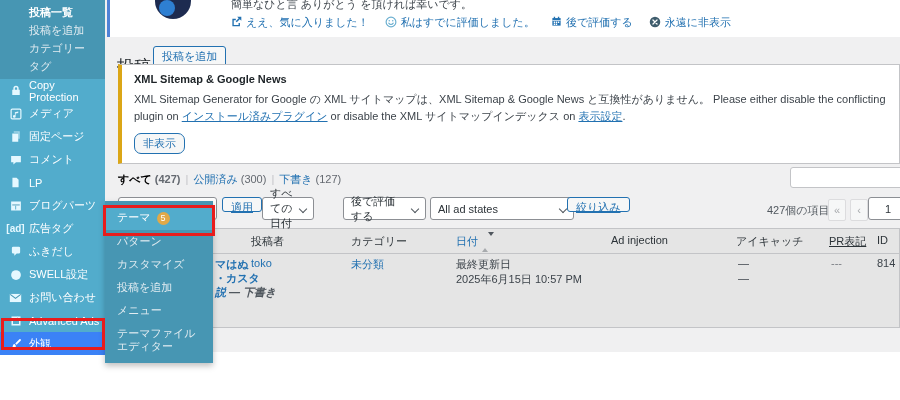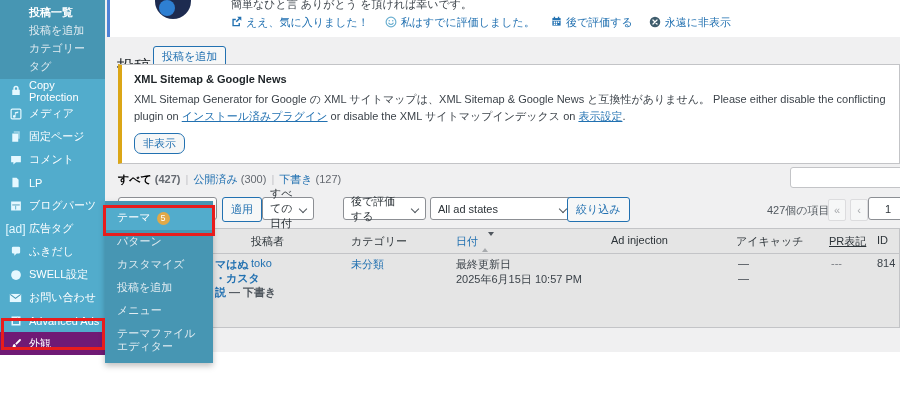--- a/index.html
+++ b/index.html
@@ -6,24 +6,24 @@
   .screen{position:relative;width:900px;height:400px;overflow:hidden;background:#fff;
           font-family:"Liberation Sans","DejaVu Sans",sans-serif;font-size:11px;color:#3c434a;}
   
   .contentbg{position:absolute;left:105px;top:0;width:795px;height:352px;background:#f0f0f1;}
   
   .sidebar{position:absolute;left:0;top:0;width:105px;height:346px;background:#52accc;z-index:10;color:#fff;}
   .sub{background:#4796b3;padding:3px 0 4px 0;}
   .subitem{padding:3px 8px 3px 29px;color:#e2ecf1;cursor:pointer;line-height:12px;}
   .subitem.cur{color:#fff;font-weight:bold;}
   .mi{height:23px;display:flex;align-items:center;padding-left:8px;cursor:pointer;color:#fff;}
-  .mi.current{background:#701a75;}
+  .mi.current{background:#3b82f6;}
   .mic{width:15px;height:13px;margin-right:6px;display:inline-flex;align-items:center;justify-content:center;flex:0 0 15px;}
   .mic svg{display:block;}
-  .adtxt{font-size:12px;color:#e5f8ff;letter-spacing:0;}
+  .adtxt{font-size:10px;color:#e5f8ff;letter-spacing:0;font-weight:bold;}
   
   .fly{position:absolute;left:105px;top:201px;width:108px;background:#4796b3;z-index:50;
        padding:5px 0;box-shadow:0 3px 6px rgba(0,0,0,.25);}
   .fi{padding:5px 12px;color:#e2ecf1;cursor:pointer;line-height:13px;}
   .fi.hov{background:#52accc;color:#fff;}
   .badge{display:inline-block;min-width:13px;height:13px;border-radius:50%;background:#e1a948;color:#fff;
          font-size:9px;line-height:13px;text-align:center;margin-left:6px;}
   
   .redbox{position:absolute;border:3px solid #e81c1c;z-index:90;pointer-events:none;}
   
@@ -50,21 +50,21 @@
   
   .views{position:absolute;left:118px;top:172px;z-index:5;}
   .views .cur{font-weight:bold;color:#000;}
   .views a{color:#2271b1;text-decoration:none;cursor:pointer;}
   .cnt{color:#646970;}
   .sep{color:#c3c4c7;margin:0 5px;}
   .sel{position:absolute;top:197px;height:23px;background:#fff;border:1px solid #8c8f94;border-radius:3px;
        box-sizing:border-box;display:flex;align-items:center;padding:0 20px 0 7px;color:#2c3338;cursor:pointer;z-index:4;}
   .chev{position:absolute;right:7px;top:8px;width:5px;height:5px;border-right:1.5px solid #50575e;
         border-bottom:1.5px solid #50575e;transform:rotate(45deg);}
-  .cbtn{position:absolute;top:197px;height:25px;z-index:4;}
+  .cbtn{position:absolute;top:197px;height:15px;z-index:4;text-decoration:underline;}
   
   .searchbox{position:absolute;left:790px;top:167px;width:118px;height:21px;border:1px solid #c3c4c7;
              border-radius:3px;box-sizing:border-box;background:#fff;z-index:5;font-family:inherit;}
   .count{position:absolute;left:767px;top:203px;color:#50575e;z-index:5;}
   .pgbtn{position:absolute;top:199px;width:16px;height:20px;background:#f6f7f7;border:1px solid #dcdcde;
          border-radius:2px;color:#a7aaad;display:flex;align-items:center;justify-content:center;z-index:5;cursor:default;}
   .pageinput{position:absolute;left:868px;top:197px;width:40px;height:23px;border:1px solid #8c8f94;border-radius:3px;
              box-sizing:border-box;text-align:center;font-size:11px;color:#2c3338;z-index:5;font-family:inherit;}
   
   .tablebox{position:absolute;left:118px;top:228px;width:782px;height:100px;background:#e5e5e5;
@@ -176,21 +176,21 @@
       <span class="th" style="left:232px;">カテゴリー</span>
       <span class="th" style="left:337px;"><a>日付</a><span class="sorticons"><span class="tri-up"></span><span class="tri-dn"></span></span></span>
       <span class="th" style="left:492px;">Ad injection</span>
       <span class="th" style="left:617px;">アイキャッチ</span>
       <span class="th" style="left:710px;text-decoration:underline;">PR表記</span>
       <span class="th" style="left:758px;">ID</span>
     </div>
     <div>
       <span class="td ttl" style="left:96px;top:28px;">マはぬ</span>
       <span class="td ttl" style="left:96px;top:42px;">・カスタ</span>
-      <span class="td" style="left:96px;top:56px;"><span class="ttl">説</span><span class="status"> — 下書き</span></span>
+      <span class="td" style="left:96px;top:56px;font-style:italic;"><span class="ttl">説</span><span class="status"> — 下書き</span></span>
       <span class="td" style="left:132px;top:28px;"><a>toko</a></span>
       <span class="td" style="left:232px;top:28px;"><a>未分類</a></span>
       <span class="td" style="left:337px;top:28px;">最終更新日</span>
       <span class="td" style="left:337px;top:43px;">2025年6月15日 10:57 PM</span>
       <span class="td" style="left:619px;top:28px;">—</span>
       <span class="td" style="left:619px;top:43px;">—</span>
       <span class="td dim" style="left:712px;top:28px;">---</span>
       <span class="td" style="left:758px;top:28px;">814</span>
     </div>
   </div>

